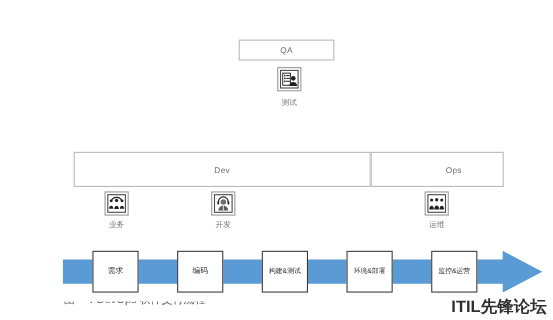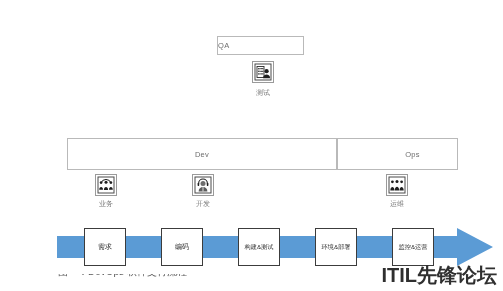--- a/index.html
+++ b/index.html
@@ -27,20 +27,21 @@
   .qa-box {
     position: absolute;
     left: 217px;
     top: 36px;
     width: 85px;
     height: 17px;
     border: 1px solid #b9b9b9;
     background: #ffffff;
     display: flex;
     align-items: center;
+    justify-content: center;
   }
   .qa-label {
     font-size: 7.5px;
     color: #6e6e6e;
     letter-spacing: .4px;
   }
 
   .icon-tile {
     position: absolute;
     width: 22px;
@@ -136,21 +137,21 @@
     font-size: 10px;
     color: #5a5a5a;
     white-space: nowrap;
   }
 
   
   .watermark {
     position: absolute;
     right: 6px;
     bottom: 2px;
-    font-size: 20px;
+    font-size: 15px;
     font-weight: bold;
     color: #2f2f2f;
     letter-spacing: 0px;
     white-space: nowrap;
   }
 </style>
 </head>
 <body>
 
 <div class="canvas">

